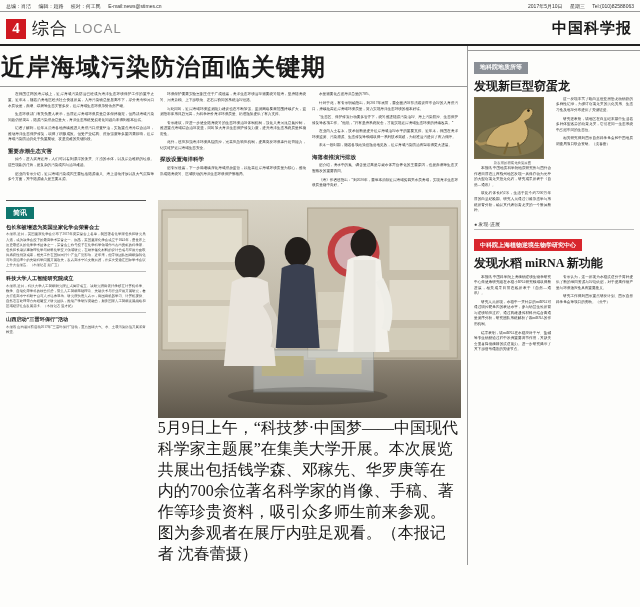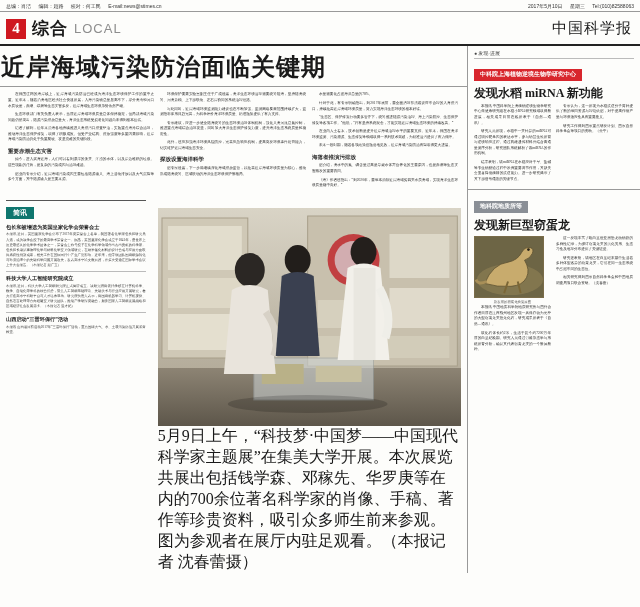--- a/index.html
+++ b/index.html
@@ -28,23 +28,23 @@
     display:flex; align-items:center; justify-content:space-between;
     padding:5px 8px 4px 6px;
     border-bottom:2px solid #222;
   }
   .header-left { display:flex; align-items:center; gap:6px; }
   .pagenum {
     width:20px; height:20px; background:#cf1820; color:#fff;
     font-size:15px; font-weight:bold; display:flex; align-items:center; justify-content:center;
     font-family:"Liberation Serif", serif;
   }
-  .section-cn { font-size:17px; font-weight:bold; letter-spacing:1px; }
+  .section-cn { font-size:17px; font-weight:normal; letter-spacing:1px; }
   .section-en { font-size:13px; color:#8d8d8d; font-family:"Liberation Sans", sans-serif; letter-spacing:1px;text-align:center;}
-  .brand { font-size:15px; font-weight:normal; letter-spacing:1px; }
+  .brand { font-size:15px; font-weight:bold; letter-spacing:1px; }
 
   
   .headline-wrap { padding:8px 8px 6px 1px; border-bottom:1px solid #999; width:468px; }
   .headline { font-size:24px; font-weight:bold; letter-spacing:1px; line-height:1.1; }
 
   
   .body { display:flex; }
   .left-col { width:468px; border-right:1px solid #999; }
   .right-col { width:172px; }
 
@@ -60,21 +60,21 @@
   
   .brief-box { margin:4px 6px 0 6px; border-top:1px solid #555; }
   .brief-title {
     display:inline-block; background:#0f766e; color:#fff; font-size:7px;
     padding:1px 7px; font-weight:bold; margin:3px 0 2px 0;
   }
   .brief-item-title { font-size:5.2px; font-weight:bold; margin:3px 0 2px 0; line-height:1.3; }
   .divider { border-top:1px solid #bbb; margin:3px 0; }
 
   
-  .photo-wrap { margin:12px 6px 0 6px; }
+  .photo-wrap { margin:4px 6px 0 6px; }
   .photo {
     position:relative; width:100%; height:218px; overflow:hidden;
     background:linear-gradient(#c8c2b4,#a39b8c);
   }
 
   
   .rc { padding:4px 6px 0 6px; }
   .rc-head {
     background:#d8262d; color:#fff; font-size:6px; font-weight:bold;
     display:inline-block; padding:1.5px 6px; margin-bottom:3px;
@@ -236,37 +236,20 @@
               </svg>
             </div>
             <div class="cap">5月9日上午，“科技梦·中国梦——中国现代科学家主题展”在集美大学开展。本次展览共展出包括钱学森、邓稼先、华罗庚等在内的700余位著名科学家的肖像、手稿、著作等珍贵资料，吸引众多师生前来参观。图为参观者在展厅内驻足观看。（本报记者 沈春蕾摄）</div>
           </div>
         </div>
       </div>
     </div>
 
     <div class="right-col">
 
-      <div class="rc">
-        <div class="rc-sub">● 发现·进展</div>
-        <div class="rc-head">中科院上海植物逆境生物学研究中心</div>
-        <div class="rc-title">发现水稻 miRNA 新功能</div>
-        <div class="two">
-          <div class="c col">
-            <p>本报讯 中国科学院上海植物逆境生物学研究中心朱健康研究组在水稻小RNA研究领域取得新进展，相关成果日前在线发表于《自然—通讯》。</p>
-            <p>研究人员发现，水稻中一类特异的miRNA可通过调控靶基因的表达水平，参与幼苗生长发育与逆境响应过程。通过构建遗传材料并结合高通量测序分析，研究团队系统解析了该miRNA的作用机制。</p>
-            <p>结果表明，该miRNA在水稻应对干旱、盐碱等非生物胁迫过程中发挥重要调节作用，其缺失会显著降低植株的抗逆能力。进一步研究揭示了其下游信号通路的关键节点。</p>
-          </div>
-          <div class="c col">
-            <p>专家认为，这一发现为水稻抗逆分子育种提供了新的基因资源与理论依据，对于提高作物产量与环境适应性具有重要意义。</p>
-            <p>研究工作得到国家重点研发计划、国家自然科学基金等项目的资助。（黄辛）</p>
-          </div>
-        </div>
-      </div>
-
       <div class="rc" style="border-top:1px solid #999; margin-top:4px; padding-top:4px;">
         <div class="rc-head grey">地科院地质所等</div>
         <div class="rc-title">发现新巨型窃蛋龙</div>
 
         <div class="two">
           <div class="c col">
             <div class="dino">
               <svg width="100%" height="100%" viewBox="0 0 70 62" preserveAspectRatio="none">
                 <rect width="70" height="62" fill="#6d6545"></rect>
                 <ellipse cx="36" cy="44" rx="34" ry="16" fill="#8b7d52" opacity="0.7"></ellipse>
@@ -281,15 +264,32 @@
             <p>该化石体长约2米，生活于距今约7200万年前的白垩纪晚期。研究人员通过骨骼形态学与系统发育分析，确认其代表窃蛋龙类的一个新属新种。</p>
           </div>
           <div class="c col">
             <p>这一发现丰富了晚白垩世亚洲恐龙动物群的多样性记录，为探讨窃蛋龙类的演化关系、生态习性及地理分布提供了关键证据。</p>
             <p>研究还表明，该地区在白垩纪末期曾生活着多种体型各异的窃蛋龙类，它们在同一生态系统中占据不同的生态位。</p>
             <p>相关研究得到国家自然科学基金和中国地质调查局项目联合资助。（沈春蕾）</p>
           </div>
         </div>
       </div>
 
+      <div class="rc">
+        <div class="rc-sub">● 发现·进展</div>
+        <div class="rc-head">中科院上海植物逆境生物学研究中心</div>
+        <div class="rc-title">发现水稻 miRNA 新功能</div>
+        <div class="two">
+          <div class="c col">
+            <p>本报讯 中国科学院上海植物逆境生物学研究中心朱健康研究组在水稻小RNA研究领域取得新进展，相关成果日前在线发表于《自然—通讯》。</p>
+            <p>研究人员发现，水稻中一类特异的miRNA可通过调控靶基因的表达水平，参与幼苗生长发育与逆境响应过程。通过构建遗传材料并结合高通量测序分析，研究团队系统解析了该miRNA的作用机制。</p>
+            <p>结果表明，该miRNA在水稻应对干旱、盐碱等非生物胁迫过程中发挥重要调节作用，其缺失会显著降低植株的抗逆能力。进一步研究揭示了其下游信号通路的关键节点。</p>
+          </div>
+          <div class="c col">
+            <p>专家认为，这一发现为水稻抗逆分子育种提供了新的基因资源与理论依据，对于提高作物产量与环境适应性具有重要意义。</p>
+            <p>研究工作得到国家重点研发计划、国家自然科学基金等项目的资助。（黄辛）</p>
+          </div>
+        </div>
+      </div>
+
     </div>
   </div>
 </div>
 
 </body></html>

